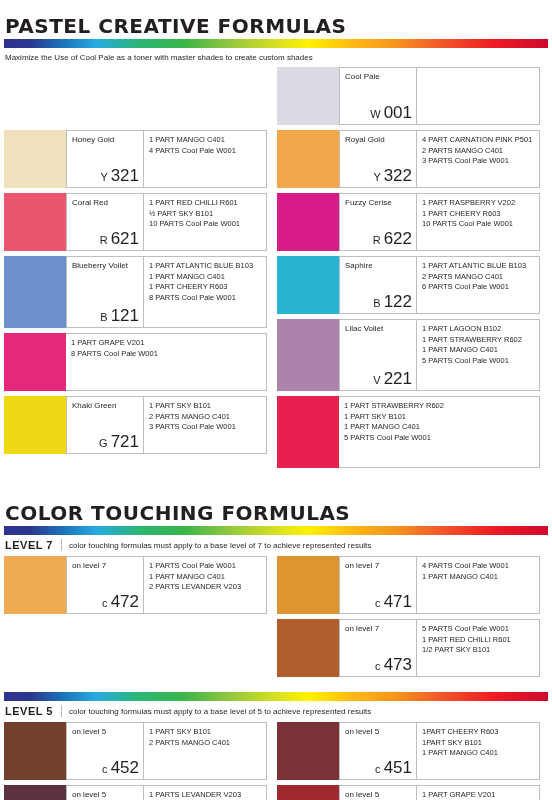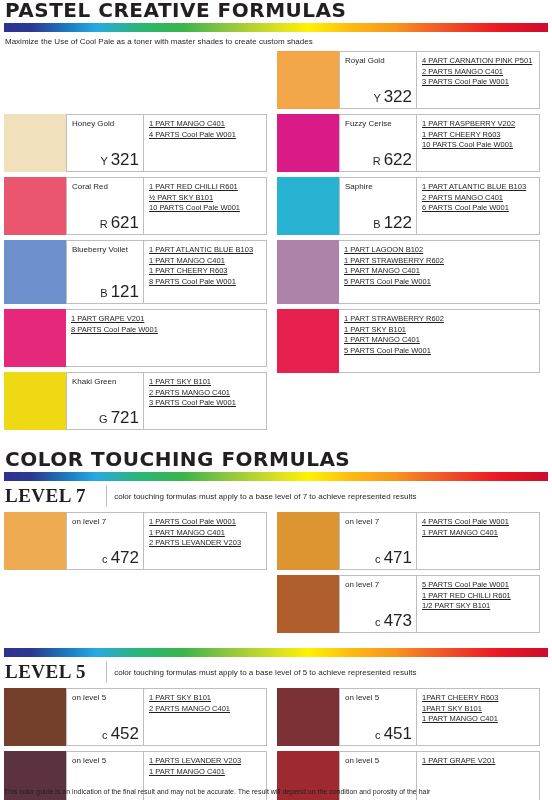--- a/index.html
+++ b/index.html
@@ -7,60 +7,60 @@
     width:552px;height:800px;background:#ffffff;
     font-family:"Liberation Sans","DejaVu Sans",sans-serif;
     color:#231f20;overflow:hidden;position:relative;
   }
   .page{width:552px;height:800px;position:relative;box-sizing:border-box;padding:0 4px;}
 
   
   .sec-title{
     font-size:20px;font-weight:bold;letter-spacing:.5px;
     font-family:"DejaVu Sans",sans-serif;
-    color:#231f20;line-height:1;margin:0 0 3px 0;padding:0 0 0 1px;
+    color:#231f20;line-height:1;margin:16px 0 3px 0;padding:0 0 0 1px;
     white-space:nowrap;
   }
   .rainbow{
     height:9px;width:100%;
     background:linear-gradient(to right,
       #2e3192 0%, #2b3990 5%, #1b75bb 11%, #27aae1 17%, #2bb673 25%,
       #39b54a 33%, #8dc63f 41%, #d7df23 50%, #fff200 56%,
       #fdb913 64%, #f7941e 72%, #f15a29 80%, #ed1c24 90%, #cf0a2c 100%);
     margin-bottom:4px;
   }
   .sec-note{
     font-size:8px;line-height:11px;color:#231f20;margin:0 0 4px 1px;
   }
 
   
   .level-head{display:flex;align-items:center;margin:0 0 5px 1px;}
   .level-tag{
-    font-family:Liberation Serif, serif;
-    font-size:19px;font-weight:bold;letter-spacing:.5px;
-    padding-right:20px;border-right:1px solid #bcbec0;white-space:nowrap;
+    font-family:Liberation Sans, sans-serif;
+    font-size:11px;font-weight:bold;letter-spacing:.5px;
+    padding-right:8px;border-right:1px solid #bcbec0;white-space:nowrap;
   }
   .level-desc{font-size:8px;line-height:11px;padding-left:7px;color:#231f20;}
 
   
   .grid{display:flex;flex-wrap:wrap;gap:0 10px;}
   .col{width:263px;}
   .row{display:flex;align-items:stretch;height:58px;margin-bottom:5px;}
-  .row.tall{height:64px;justify-content:space-between;}
+  .row.tall{height:72px;justify-content:space-between;}
   .swatch{width:62px;flex:0 0 62px;}
   .namebox{
     width:78px;flex:0 0 78px;border:1px solid #bcbec0;box-sizing:border-box;
     position:relative;background:#fff;
   }
   .nm{position:absolute;top:4px;left:5px;font-size:8px;color:#231f20;line-height:10px;}
   .code{position:absolute;right:4px;bottom:1px;font-size:17px;color:#231f20;letter-spacing:0px;white-space:nowrap;}
   .code .pfx{font-size:11px;}
   .formula{
     flex:1 1 auto;border:1px solid #bcbec0;border-left:none;box-sizing:border-box;
-    background:#fff;padding:4px 4px 0 5px;text-decoration:underline;
+    background:#fff;padding:4px 4px 0 5px;
   }
   .formula div{font-size:7.5px;line-height:10.5px;color:#231f20;white-space:nowrap;}
   .spacer-md{height:14px;}
 
   .footer{
     position:absolute;left:4px;right:4px;bottom:3px;
     font-size:7px;line-height:10px;color:#231f20;
   }
 </style>
 </head>
@@ -126,20 +126,28 @@
             </div>
             <div class="formula">
               <div>1 PART SKY B101</div>
               <div>2 PARTS MANGO C401</div>
               <div>3 PARTS Cool Pale W001</div>
             </div>
           </div>
         </div>
         <div class="col">
           <div class="row">
+            <div class="swatch" style="background: rgb(220, 217, 227);"></div>
+            <div class="namebox">
+              <div class="nm">Cool Pale</div>
+              <div class="code"><span class="pfx">W </span><span>001</span></div>
+            </div>
+            <div class="formula"></div>
+          </div>
+          <div class="row">
             <div class="swatch" style="background: rgb(244, 166, 74);"></div>
             <div class="namebox">
               <div class="nm">Royal Gold</div>
               <div class="code"><span class="pfx">Y </span><span>322</span></div>
             </div>
             <div class="formula">
               <div>4 PART CARNATION PINK P501</div>
               <div>2 PARTS MANGO C401</div>
               <div>3 PARTS Cool Pale W001</div>
             </div>
@@ -163,20 +171,24 @@
               <div class="code"><span class="pfx">B </span><span>122</span></div>
             </div>
             <div class="formula">
               <div>1 PART ATLANTIC BLUE B103</div>
               <div>2 PARTS MANGO C401</div>
               <div> 6 PARTS Cool Pale W001</div>
             </div>
           </div>
           <div class="row tall">
             <div class="swatch" style="background: rgb(173, 131, 172);"></div>
+            <div class="namebox">
+              <div class="nm">Lilac Voilet</div>
+              <div class="code"><span class="pfx">V </span><span>221</span></div>
+            </div>
             <div class="formula">
               <div>1 PART LAGOON B102</div>
               <div>1 PART STRAWBERRY R602</div>
               <div>1 PART MANGO C401</div>
               <div>5 PARTS Cool Pale W001</div>
             </div>
           </div>
           <div class="row tall">
             <div class="swatch" style="background: rgb(232, 32, 79);"></div>
             <div class="formula">

